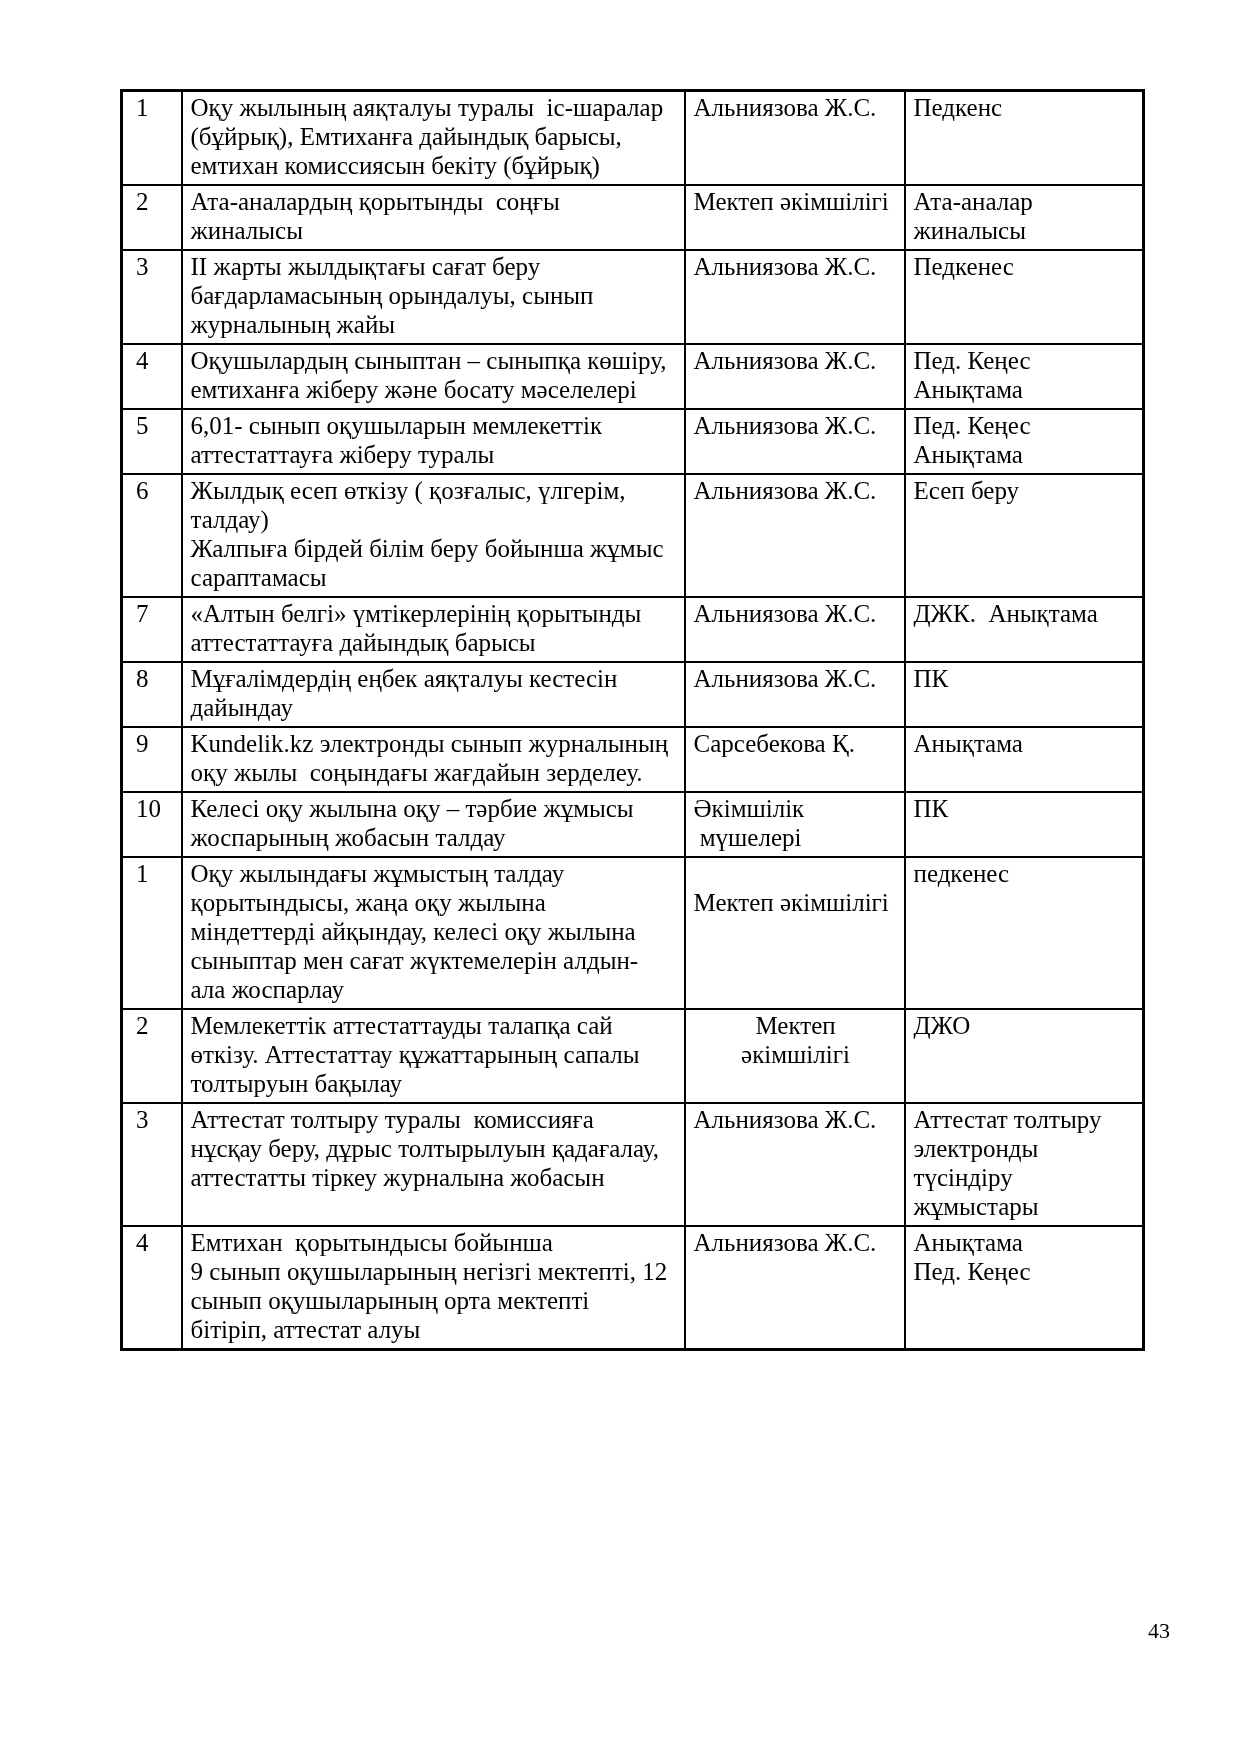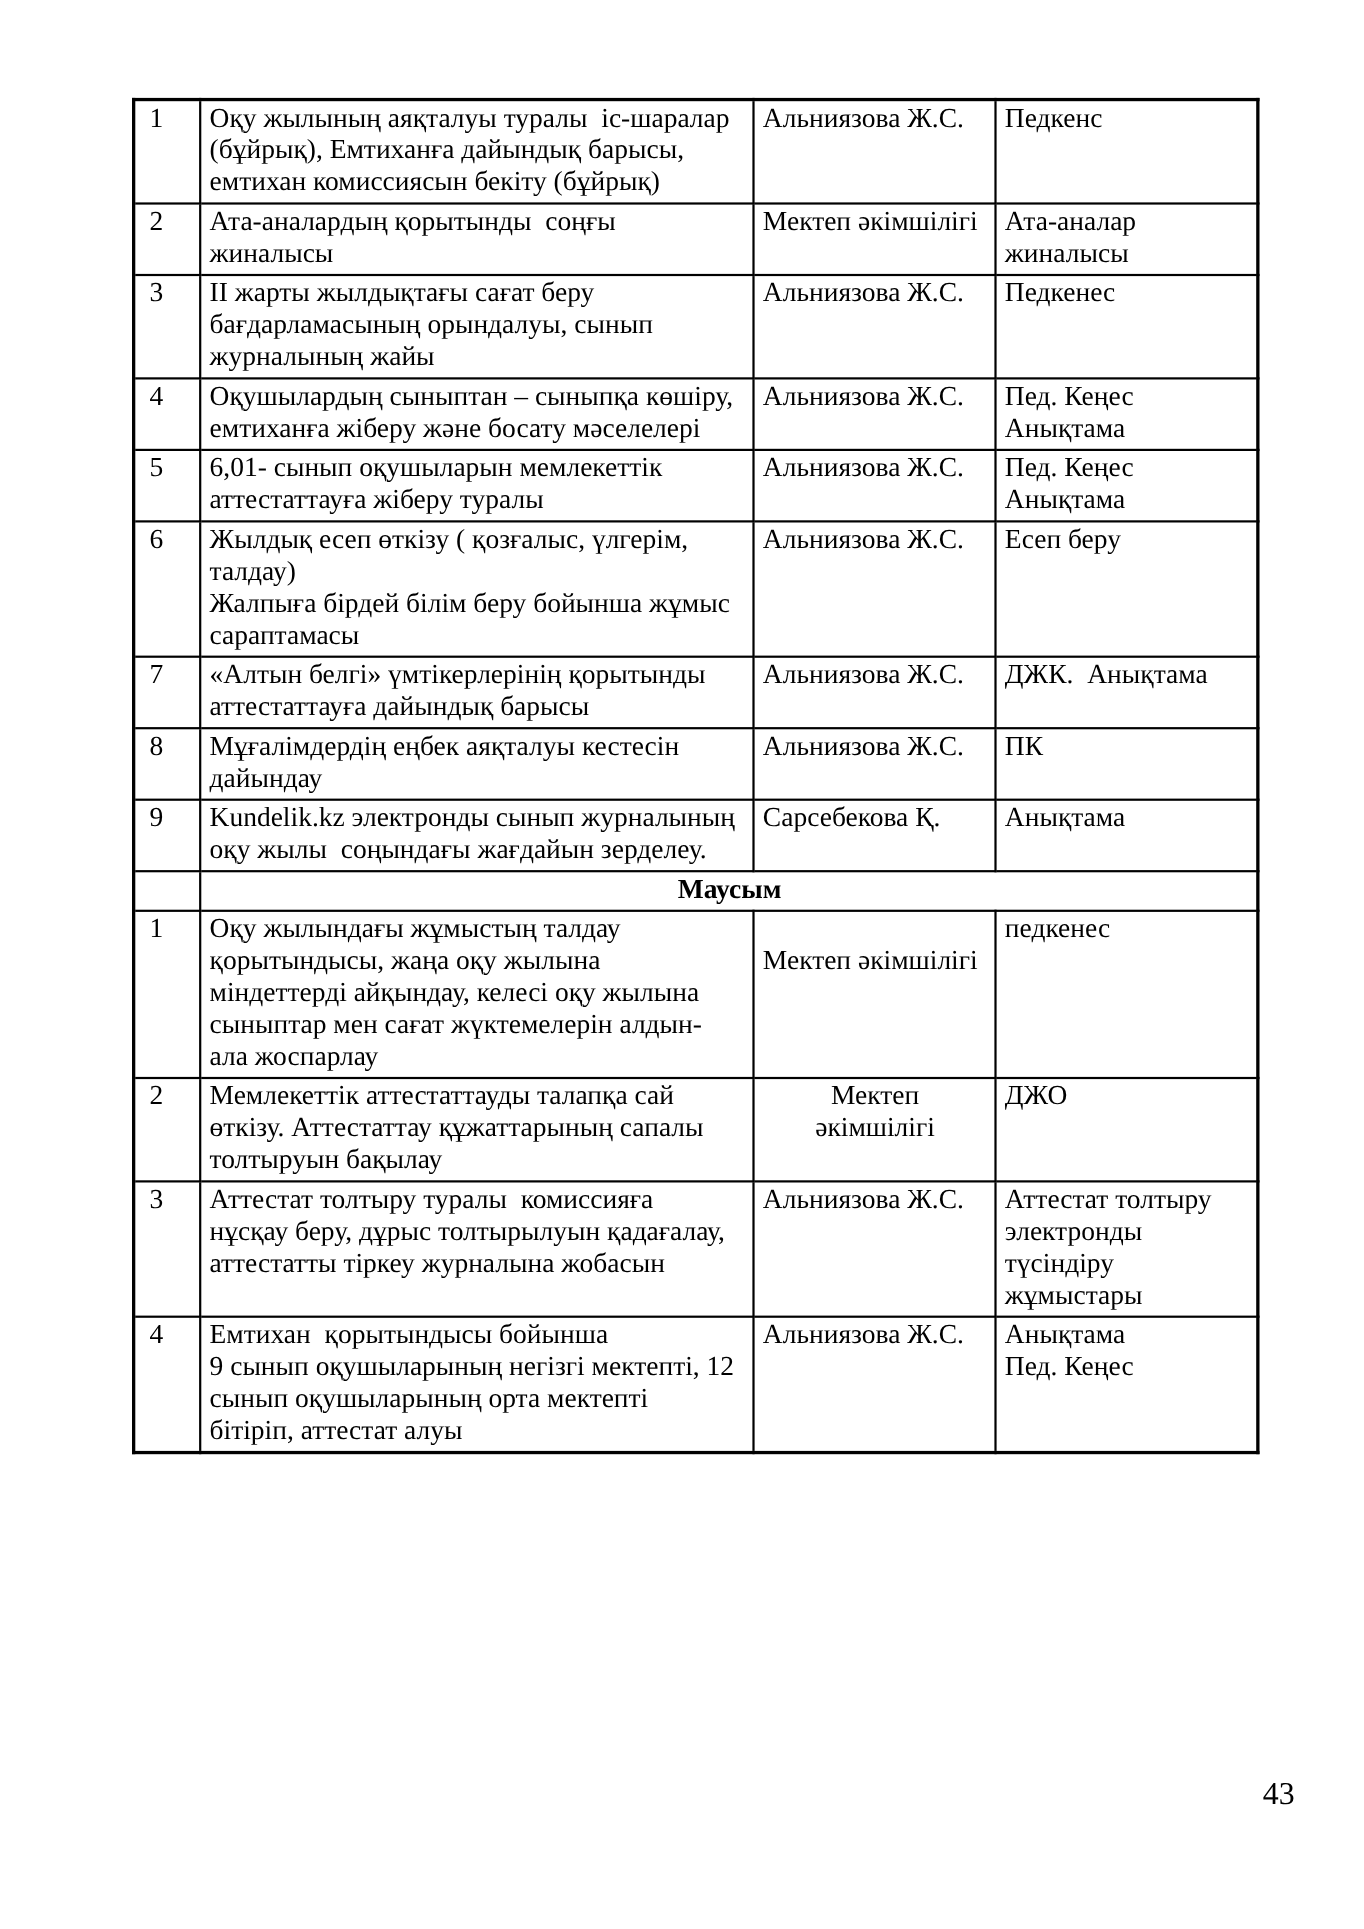--- a/index.html
+++ b/index.html
@@ -38,21 +38,21 @@
     padding-left: 13px;
   }
   table.plan td.section {
     text-align: center;
     font-weight: bold;
   }
   .page-number {
     position: absolute;
     left: 1148px;
     top: 1615px;
-    font-size: 29px;
+    font-size: 22px;
     line-height: 32px;
   }
 </style>
 </head>
 <body>
 
 <div class="page">
 
   <table class="plan">
     <colgroup>
@@ -126,22 +126,26 @@
           <td>ПК</td>
         </tr>
         <tr>
           <td class="num">9</td>
           <td>Kundelik.kz электронды сынып журналының
 оқу жылы  соңындағы жағдайын зерделеу.</td>
           <td>Сарсебекова Қ.</td>
           <td>Анықтама</td>
         </tr>
         <tr>
-          <td class="num"></td>
-          <td class="section" colspan="3">Маусым</td>
+          <td class="num">10</td>
+          <td>Келесі оқу жылына оқу – тәрбие жұмысы
+жоспарының жобасын талдау</td>
+          <td>Әкімшілік
+ мүшелері</td>
+          <td>ПК</td>
         </tr>
         <tr>
           <td class="num">1</td>
           <td>Оқу жылындағы жұмыстың талдау
 қорытындысы, жаңа оқу жылына
 міндеттерді айқындау, келесі оқу жылына
 сыныптар мен сағат жүктемелерін алдын-
 ала жоспарлау</td>
           <td>
 Мектеп әкімшілігі</td>

